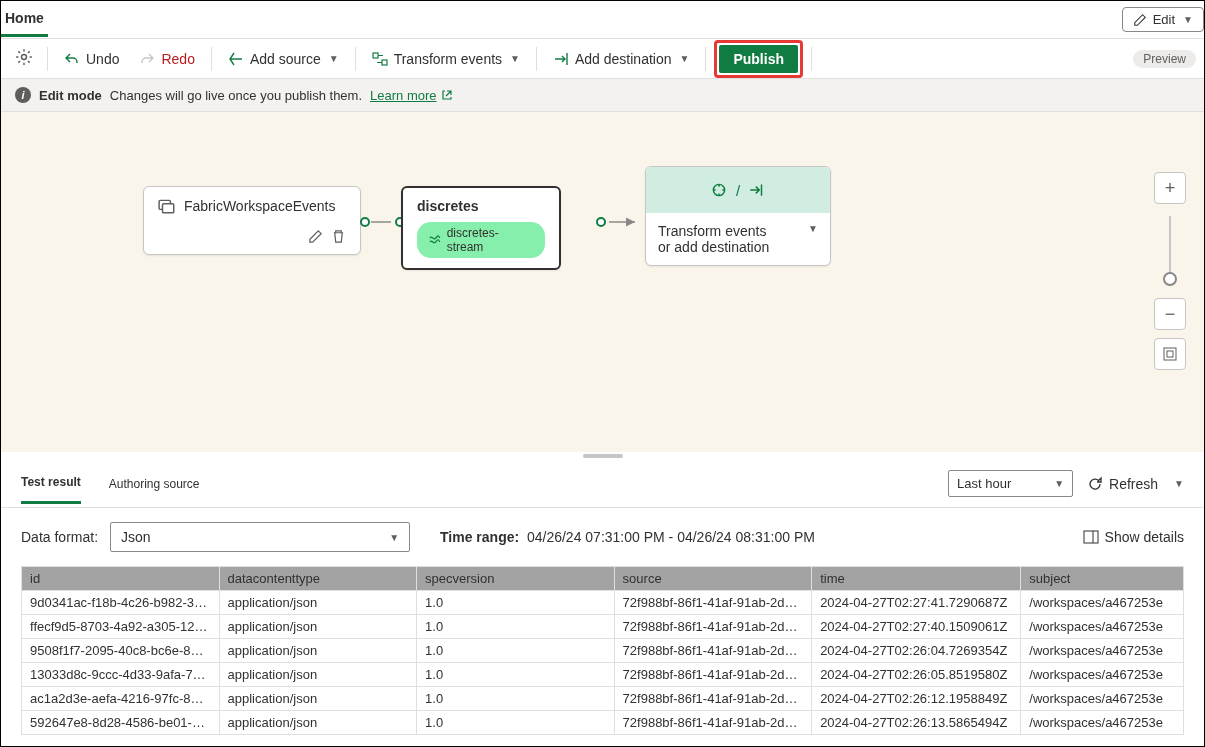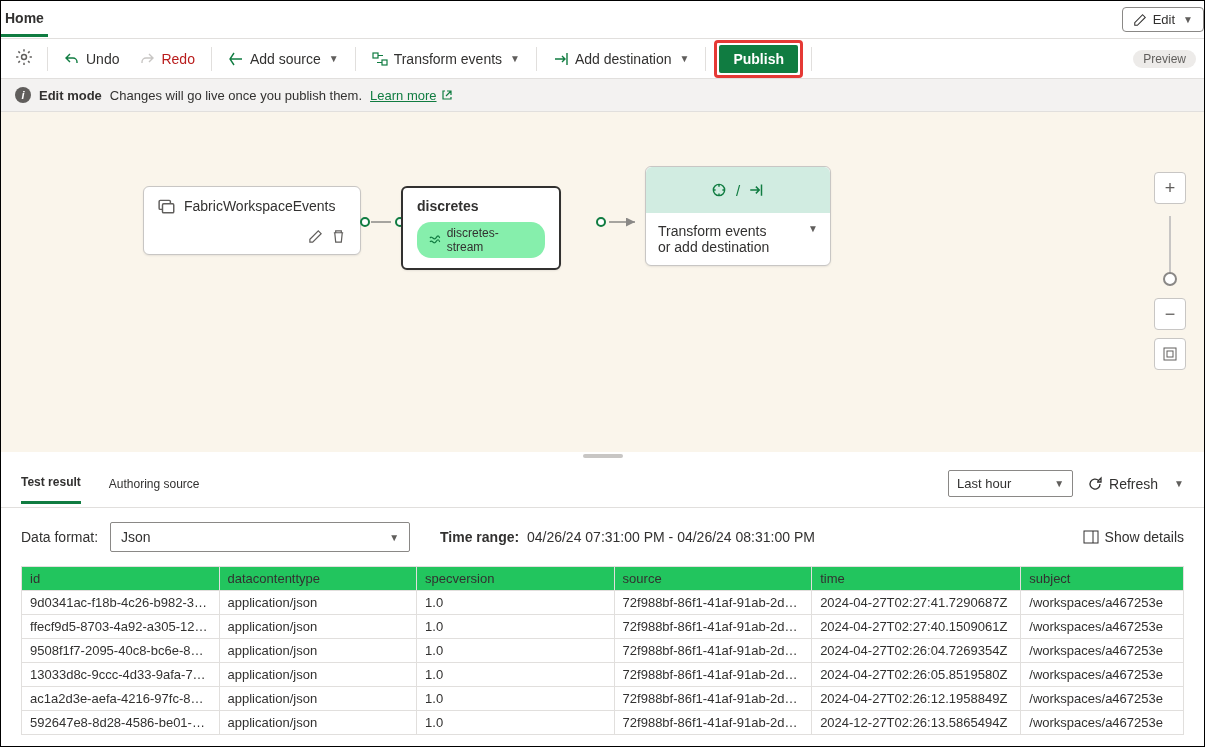--- a/index.html
+++ b/index.html
@@ -65,21 +65,21 @@
 
   .results-meta { display: flex; align-items: center; padding: 14px 20px; gap: 12px; font-size: 14px; }
   .format-select { border: 1px solid #8a8886; border-radius: 2px; padding: 6px 10px; width: 300px; display: flex; align-items: center; justify-content: space-between; cursor: pointer; }
   .time-range { margin-left: 18px; }
   .time-range b { font-weight: 600; }
   .show-details { margin-left: auto; display: flex; align-items: center; gap: 6px; cursor: pointer; }
 
   .table-wrap { flex: 1; overflow: auto; padding: 0 20px 4px; }
   table { width: 100%; border-collapse: collapse; table-layout: fixed; font-size: 13px; }
   th, td { border: 1px solid #e1dfdd; padding: 4px 8px; text-align: left; white-space: nowrap; overflow: hidden; text-overflow: ellipsis; }
-  th { background: #22c55e; font-weight: 400; }
+  th { background: #a3a3a3; font-weight: 400; }
   col.c-id { width: 17%; }
   col.c-ct { width: 17%; }
   col.c-sv { width: 17%; }
   col.c-src { width: 17%; }
   col.c-time { width: 18%; }
   col.c-sub { width: 14%; }
 </style>
 </head>
 <body>
 
@@ -344,21 +344,21 @@
               <td>1.0</td>
               <td>72f988bf-86f1-41af-91ab-2d7cd01</td>
               <td>2024-04-27T02:26:12.1958849Z</td>
               <td>/workspaces/a467253e</td>
             </tr>
             <tr>
               <td>592647e8-8d28-4586-be01-46df52</td>
               <td>application/json</td>
               <td>1.0</td>
               <td>72f988bf-86f1-41af-91ab-2d7cd01</td>
-              <td>2024-12-27T02:26:13.5865494Z</td>
+              <td>2024-04-27T02:26:13.5865494Z</td>
               <td>/workspaces/a467253e</td>
             </tr>
           </tbody>
       </table>
     </div>
   </div>
 
 </div>
 
 </body></html>

